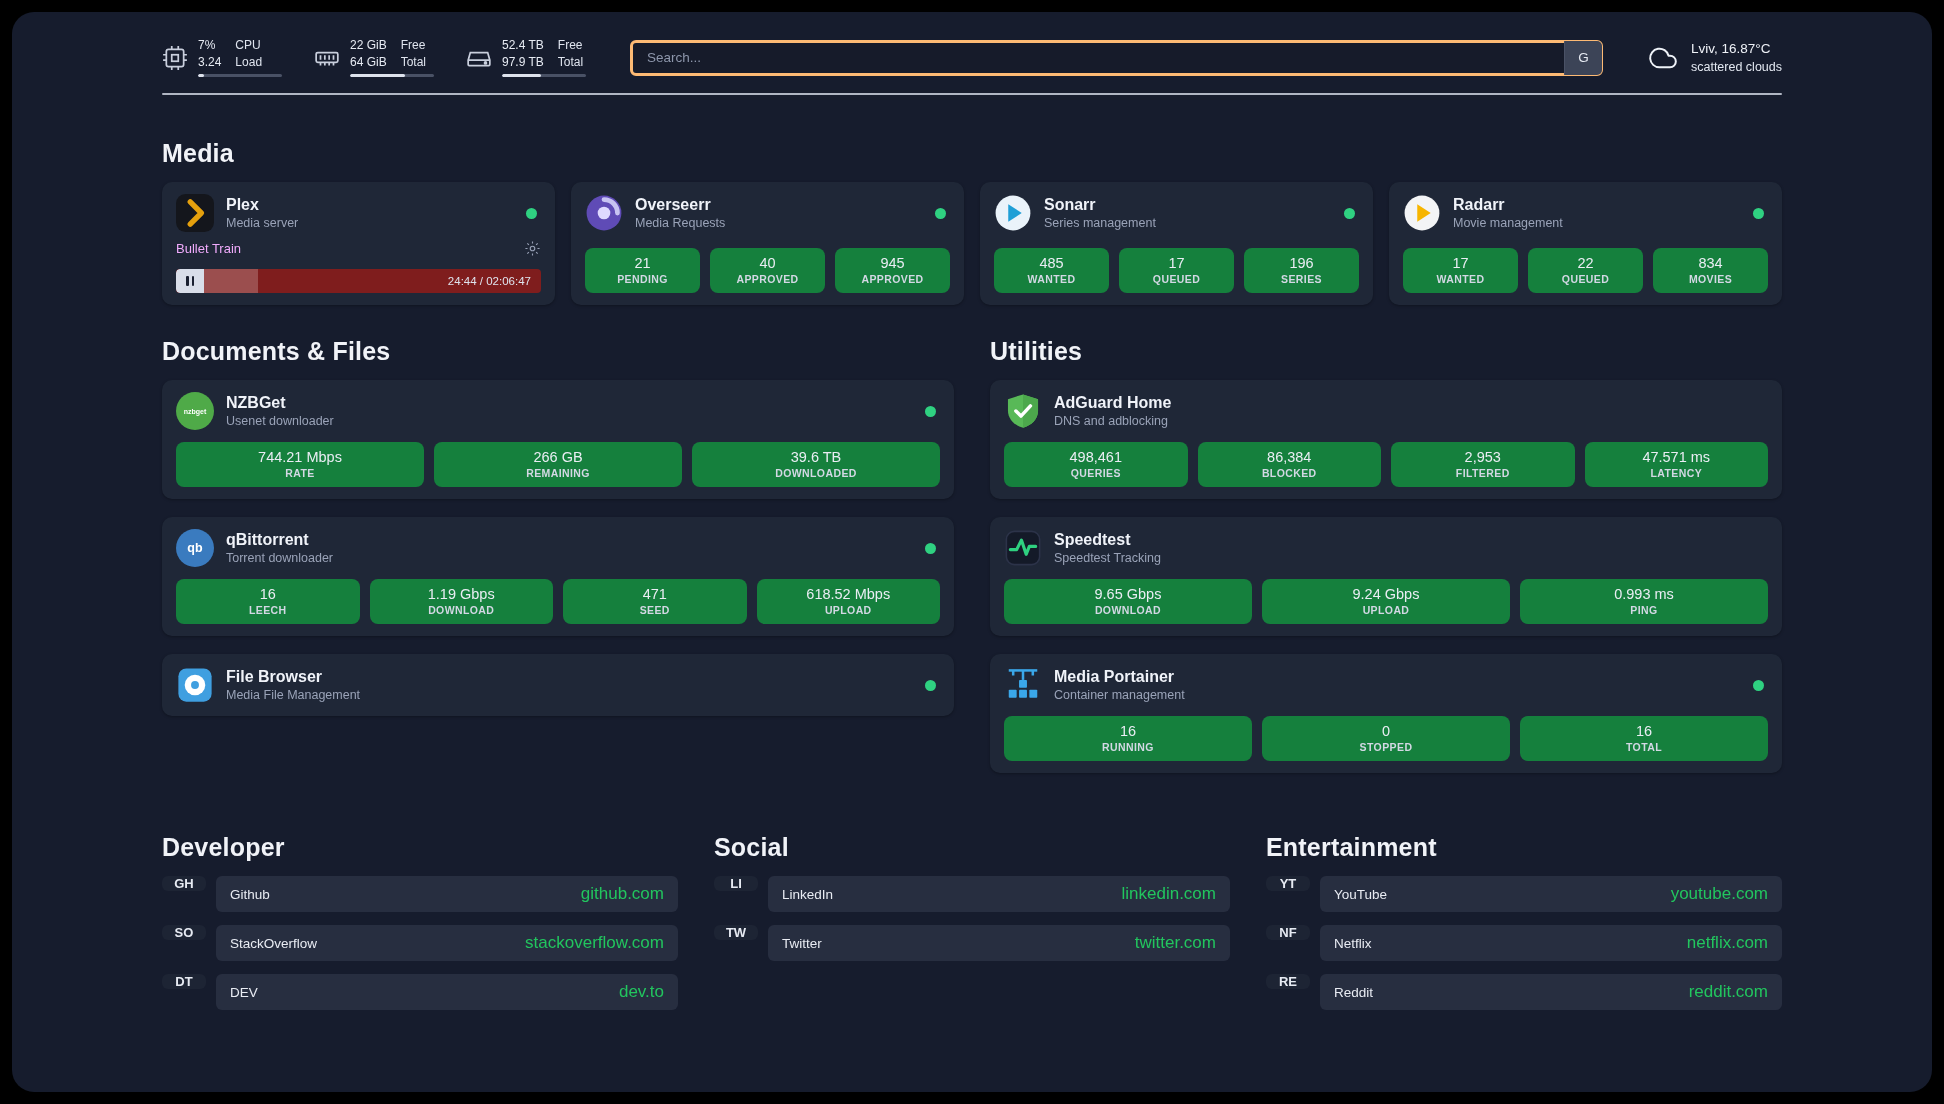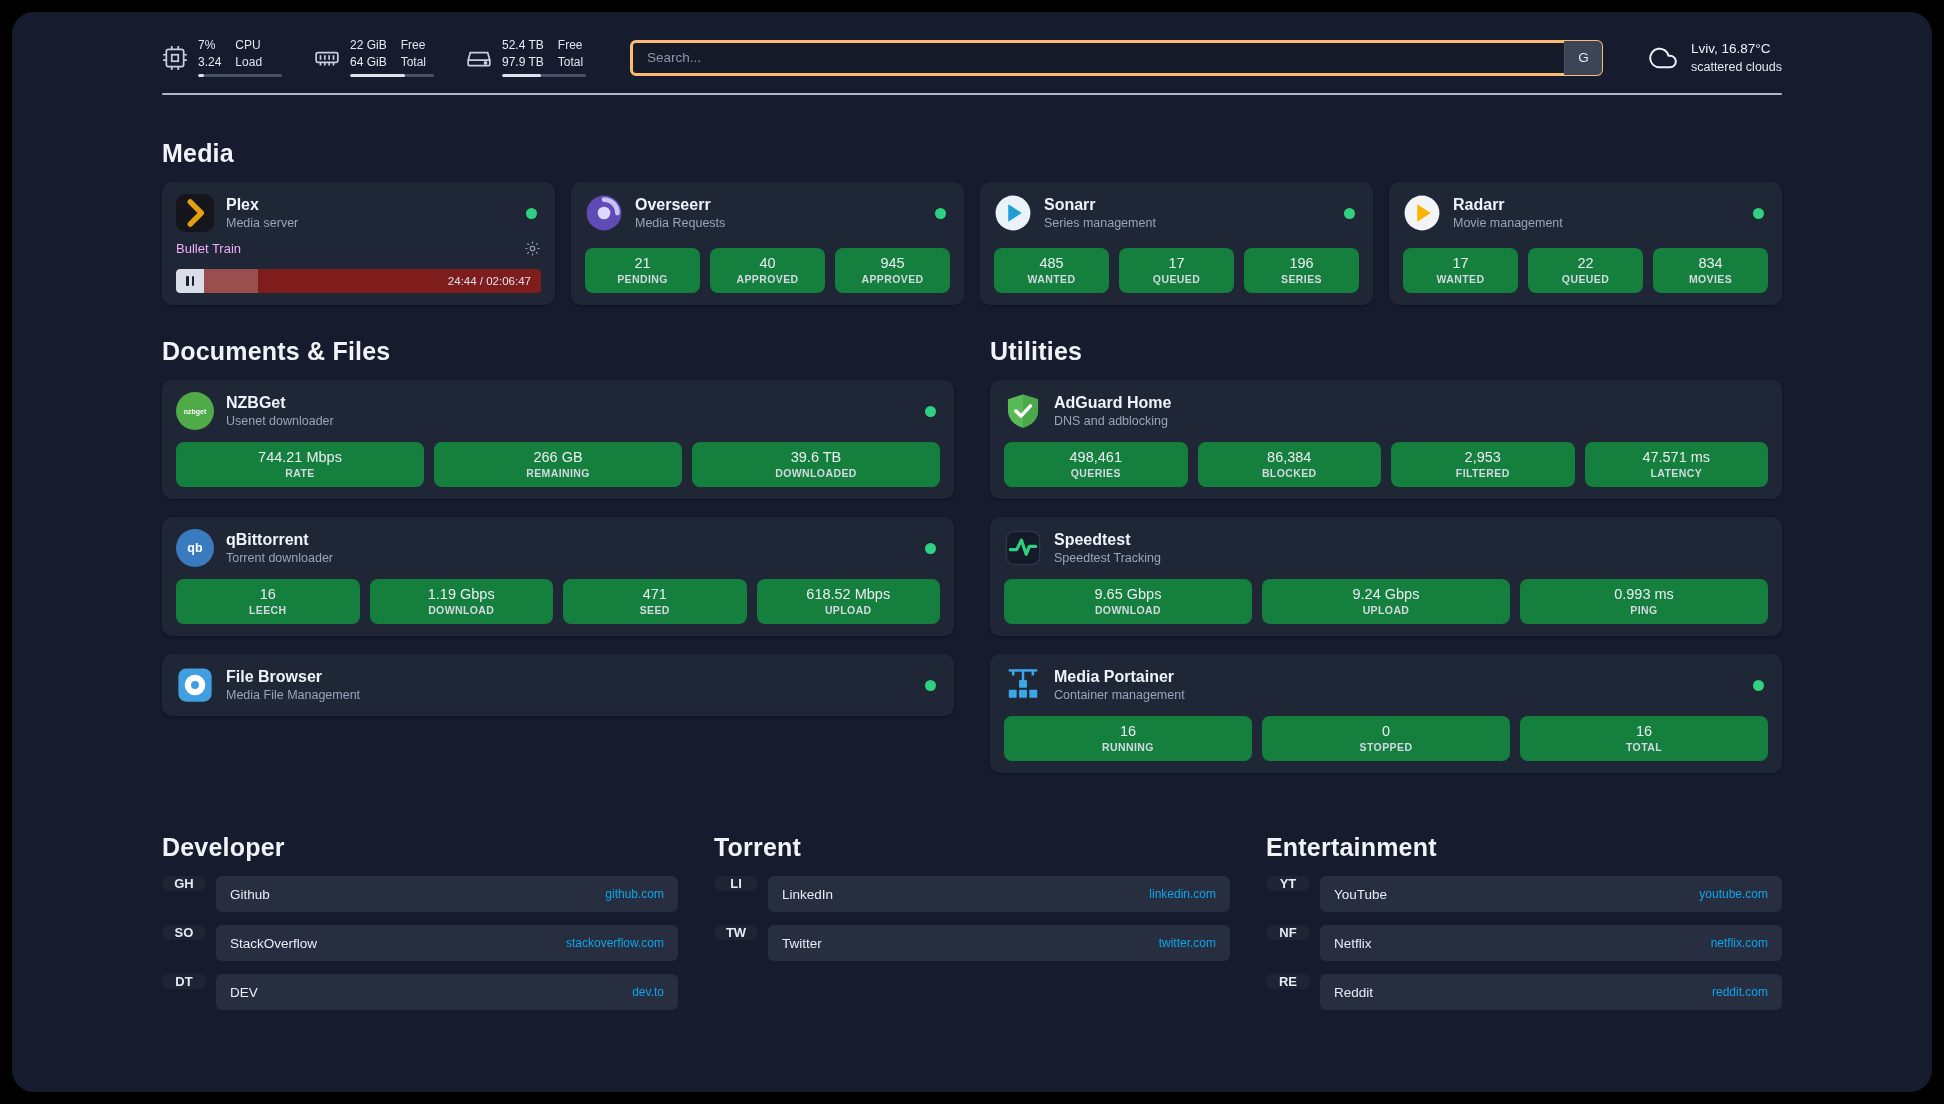--- a/index.html
+++ b/index.html
@@ -69,21 +69,21 @@
   .player-fill{position:absolute;left:0;top:0;bottom:0;background:rgba(255,255,255,.22)}
   .player-time{position:absolute;right:10px;top:0;bottom:0;display:flex;align-items:center;font-size:11.5px;color:#dfe4ee}
 
   
   .bookmarks{display:grid;grid-template-columns:repeat(3,1fr);gap:36px;margin-top:60px}
   .bm-list{display:flex;flex-direction:column;gap:13px;margin-top:14px}
   .bm-row{display:flex;gap:10px;align-items:flex-start;cursor:pointer}
   .bm-abbr{width:44px;background:#1d2434;border-radius:6px;display:flex;align-items:center;justify-content:center;font-size:13px;font-weight:700;color:#e6eaf2;flex:0 0 44px}
   .bm-bar{flex:1;height:36px;background:#272e40;border-radius:6px;display:flex;align-items:center;justify-content:space-between;padding:12px 14px}
   .bm-name{font-size:13.5px;color:#e9ecf3}
-  .bm-url{font-size:12px;color:#0ea5e9}
+  .bm-url{font-size:17px;color:#22c55e}
 </style>
 </head>
 <body>
 
 <div class="panel">
   <div class="content">
 
     <header class="topbar">
       <div class="sysstats">
 
@@ -511,21 +511,21 @@
             <div class="bm-row">
               <span class="bm-abbr">DT</span>
               <div class="bm-bar">
                 <span class="bm-name">DEV</span>
                 <span class="bm-url">dev.to</span>
               </div>
             </div>
           </div>
         </section>
         <section class="bm-col">
-          <h2 class="section-title">Torrent</h2>
+          <h2 class="section-title">Social</h2>
           <div class="bm-list">
             <div class="bm-row">
               <span class="bm-abbr">LI</span>
               <div class="bm-bar">
                 <span class="bm-name">LinkedIn</span>
                 <span class="bm-url">linkedin.com</span>
               </div>
             </div>
             <div class="bm-row">
               <span class="bm-abbr">TW</span>

